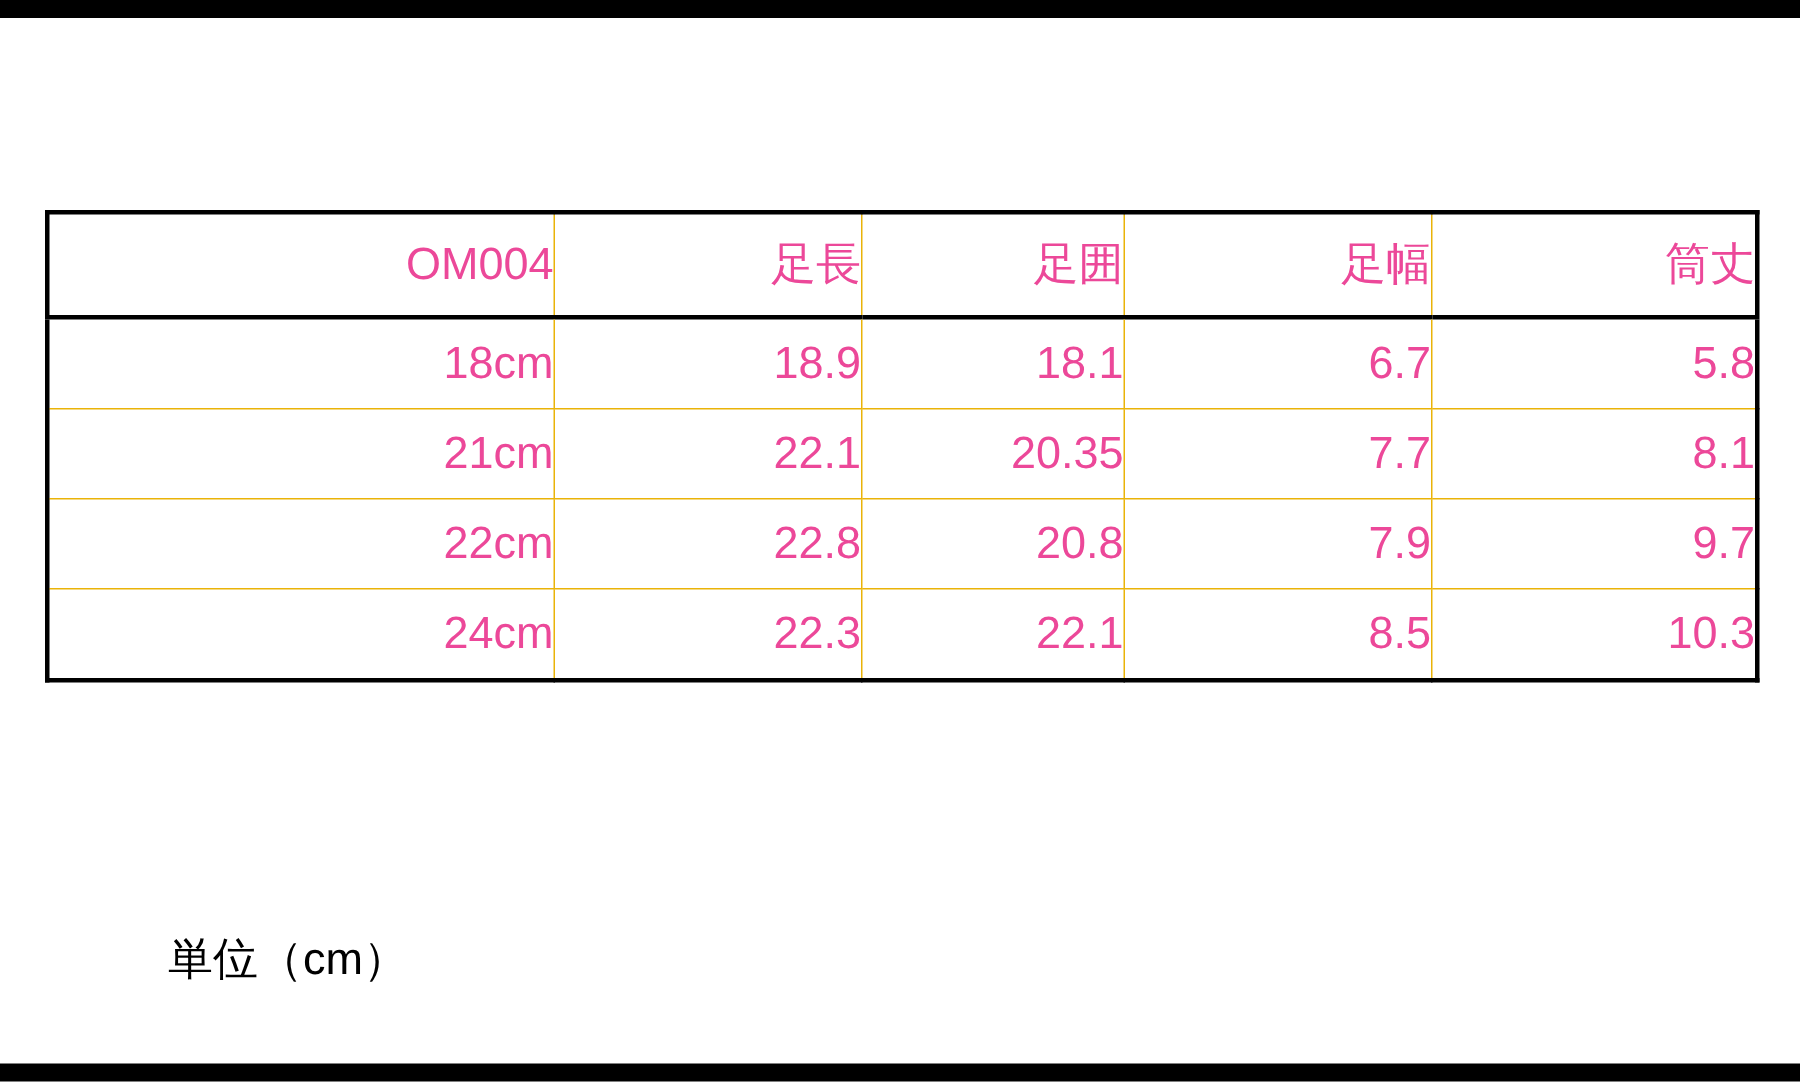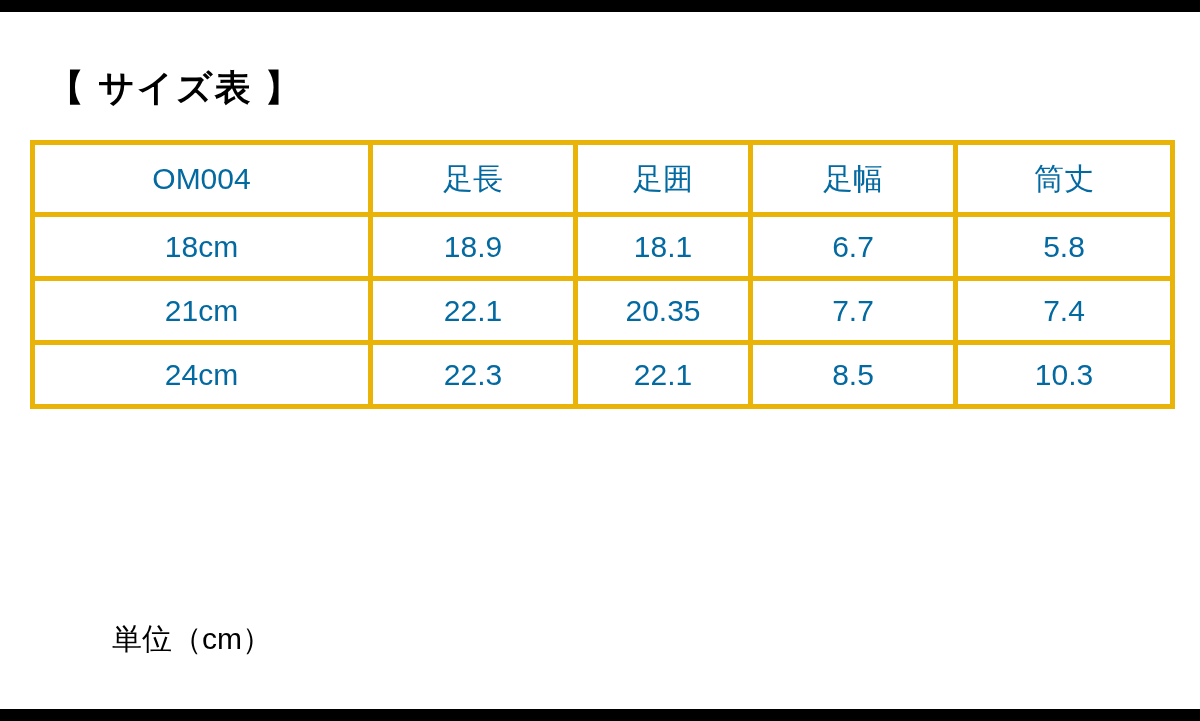--- a/index.html
+++ b/index.html
@@ -48,26 +48,26 @@
     border: 3px solid #000000;
   }
   table.size-table col.c0 { width: 338px; }
   table.size-table col.c1 { width: 205px; }
   table.size-table col.c2 { width: 175px; }
   table.size-table col.c3 { width: 205px; }
   table.size-table col.c4 { width: 217px; }
 
   table.size-table th,
   table.size-table td {
-    border: 5px solid #eab308;
-    text-align: center;
+    border: 1px solid #eab308;
+    text-align: right;
     vertical-align: middle;
     font-size: 30px;
     font-weight: normal;
-    color: #0369a1;
+    color: #ec4899;
     padding: 0;
     height: 59px;
     line-height: 59px;
   }
   table.size-table thead th {
     height: 67px;
     line-height: 67px;
     border-bottom: 3px solid #000000;
   }
   table.size-table thead th.model {
@@ -83,21 +83,20 @@
     font-size: 30px;
     color: #000000;
     white-space: nowrap;
   }
 </style>
 </head>
 <body>
 
 <div class="page">
 
-  <div class="title">【 サイズ表 】</div>
 
   <div class="table-wrap">
     <table class="size-table">
       <colgroup>
         <col class="c0">
           <col class="c1">
           <col class="c2">
           <col class="c3">
           <col class="c4">
       </colgroup>
@@ -116,21 +115,28 @@
           <td>18.9</td>
           <td>18.1</td>
           <td>6.7</td>
           <td>5.8</td>
         </tr>
         <tr>
           <td>21cm</td>
           <td>22.1</td>
           <td>20.35</td>
           <td>7.7</td>
-          <td>7.4</td>
+          <td>8.1</td>
+        </tr>
+        <tr>
+          <td>22cm</td>
+          <td>22.8</td>
+          <td>20.8</td>
+          <td>7.9</td>
+          <td>9.7</td>
         </tr>
         <tr>
           <td>24cm</td>
           <td>22.3</td>
           <td>22.1</td>
           <td>8.5</td>
           <td>10.3</td>
         </tr>
       </tbody>
     </table>

